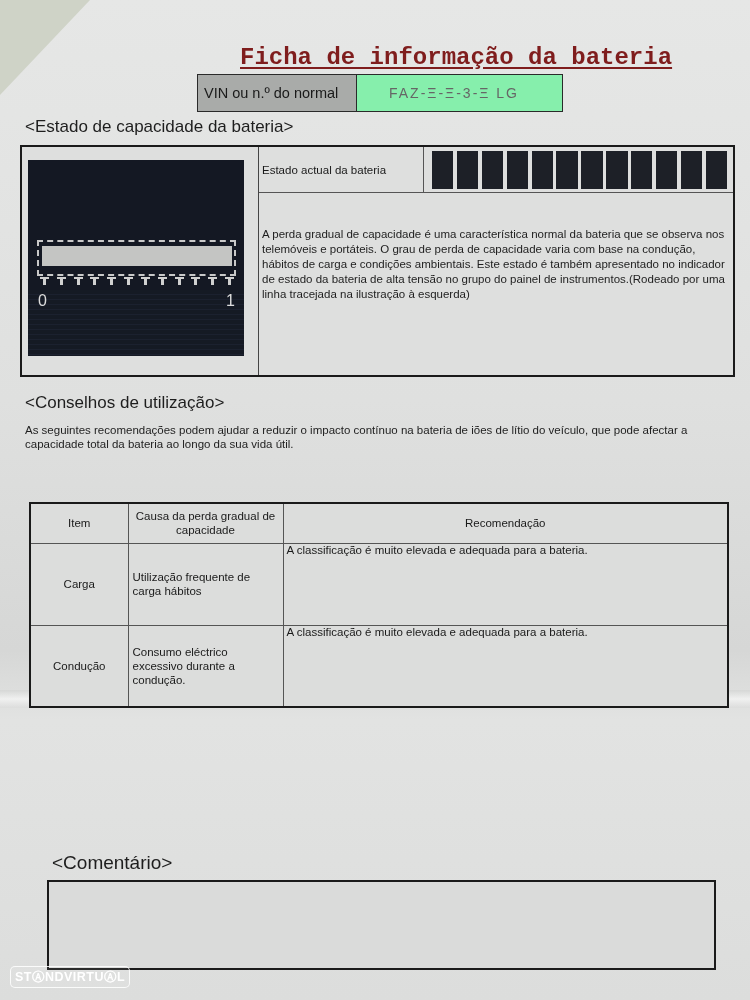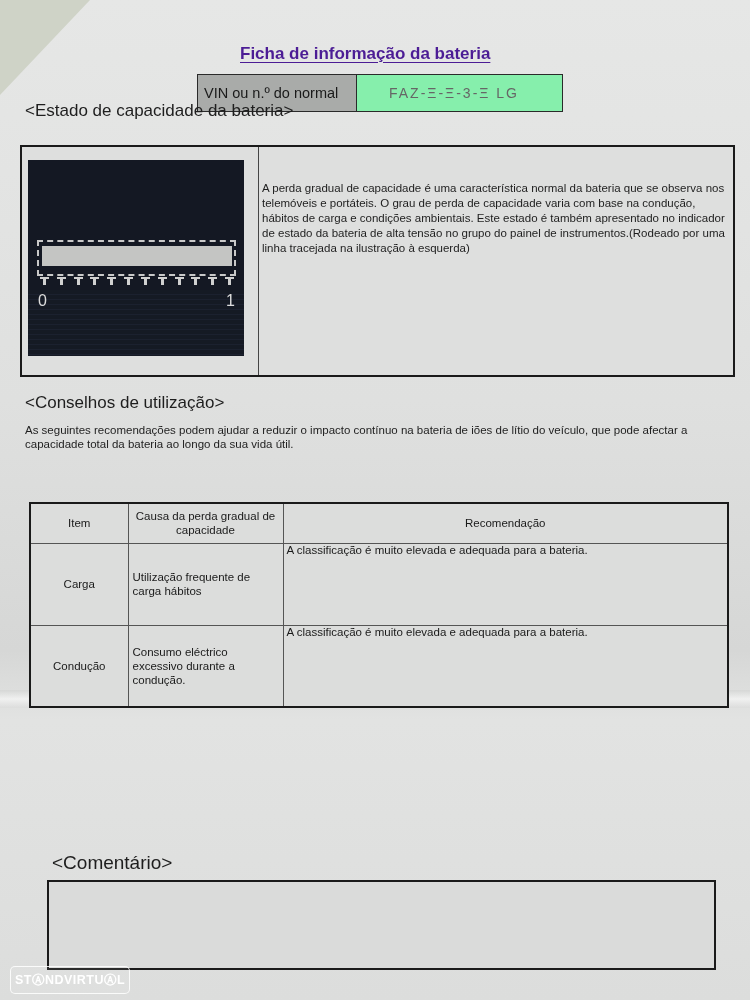--- a/index.html
+++ b/index.html
@@ -17,22 +17,22 @@
   .paper {
     position: absolute; left: 0; top: 0; width: 750px; height: 1000px;
     background: linear-gradient(180deg, #e6e7e6 0%, #dfe0df 40%, #d6d7d6 65%, #e2e3e2 72%, #dcdddc 100%);
     clip-path: polygon(90px 0, 750px 0, 750px 1000px, 0 1000px, 0 95px);
   }
   .fold {
     position: absolute; left: 0; top: 690px; width: 750px; height: 18px;
     background: linear-gradient(180deg, rgba(0,0,0,0.03), rgba(255,255,255,0.55), rgba(0,0,0,0.02));
   }
   .title {
-    position: absolute; left: 240px; top: 44px; font-size: 17px;
-    text-decoration: underline; text-underline-offset: 3px; color: #4c1d95;
+    position: absolute; left: 240px; top: 44px; font-size: 24px;
+    text-decoration: underline; text-underline-offset: 3px; color: #7f1d1d; font-family: Liberation Mono, monospace;
   }
   .vin-box {
     position: absolute; left: 197px; top: 74px; width: 366px; height: 38px;
     border: 1.5px solid #2a2a2a; display: flex;
   }
   .vin-label {
     width: 159px; height: 100%; background: #a9aba9; border-right: 1.5px solid #2a2a2a;
     display: flex; align-items: center; padding-left: 6px; font-size: 14.5px;
   }
   .vin-value {
@@ -104,42 +104,42 @@
   .advice-table th { height: 40px; text-align: center; line-height: 14px; }
   .advice-table td { height: 82px; }
   .col-item { width: 98px; text-align: center; }
   .col-cause { width: 155px; padding: 0 4px; line-height: 14px; }
   .col-rec { vertical-align: top !important; padding: 0 3px; }
   .comment-box {
     position: absolute; left: 47px; top: 880px; width: 669px; height: 90px;
     border: 2.5px solid #1a1a1a; background: #dadbda;
   }
   .watermark {
-    position: absolute; left: 10px; top: 966px; width: 120px; height: 28px;
+    position: absolute; left: 10px; top: 966px; width: 120px; height: 22px;
     border: 1px solid rgba(255,255,255,0.85); border-radius: 5px;
     color: #fff; font-size: 12.5px; font-weight: bold; letter-spacing: 0.5px;
     display: flex; align-items: center; justify-content: center;
     background: rgba(255,255,255,0.08);
   }
 </style>
 </head>
 <body>
 
 <div class="corner-bg"></div>
 <div class="paper"></div>
 <div class="fold"></div>
 
 <h1 class="title">Ficha de informação da bateria</h1>
 
 <div class="vin-box">
   <div class="vin-label">VIN ou n.º do normal</div>
   <div class="vin-value">FAZ-Ξ-Ξ-3-Ξ LG</div>
 </div>
 
-<div class="section-heading" style="left:25px; top:101px;">&lt;Estado de capacidade da bateria&gt;</div>
+<div class="section-heading" style="left:25px; top:117px;">&lt;Estado de capacidade da bateria&gt;</div>
 
 <div class="capacity-box">
   <div class="gauge-cell">
     <div class="gauge">
       <div class="gauge-top"></div>
       <div class="gauge-dash"></div>
       <div class="gauge-bar"></div>
       <div class="gauge-ticks">
         <span></span>
           <span></span>
@@ -152,20 +152,37 @@
           <span></span>
           <span></span>
           <span></span>
           <span></span>
       </div>
       <div class="gauge-label" style="left:10px;">0</div>
       <div class="gauge-label" style="left:198px;">1</div>
     </div>
   </div>
   <div class="info-cell">
+    <div class="info-row2">
+      <div class="state-label">Estado actual da bateria</div>
+      <div class="state-bars">
+        <span></span>
+        <span></span>
+        <span></span>
+        <span></span>
+        <span></span>
+        <span></span>
+        <span></span>
+        <span></span>
+        <span></span>
+        <span></span>
+        <span></span>
+        <span></span>
+      </div>
+    </div>
     <div class="info-text">A perda gradual de capacidade é uma característica normal da bateria que se observa nos telemóveis e portáteis. O grau de perda de capacidade varia com base na condução, hábitos de carga e condições ambientais. Este estado é também apresentado no indicador de estado da bateria de alta tensão no grupo do painel de instrumentos.(Rodeado por uma linha tracejada na ilustração à esquerda)</div>
   </div>
 </div>
 
 <div class="section-heading" style="left:25px; top:393px;">&lt;Conselhos de utilização&gt;</div>
 <p class="intro-text">As seguintes recomendações podem ajudar a reduzir o impacto contínuo na bateria de iões de lítio do veículo, que pode afectar a capacidade total da bateria ao longo da sua vida útil.</p>
 
 <table class="advice-table">
   <thead>
     <tr>

